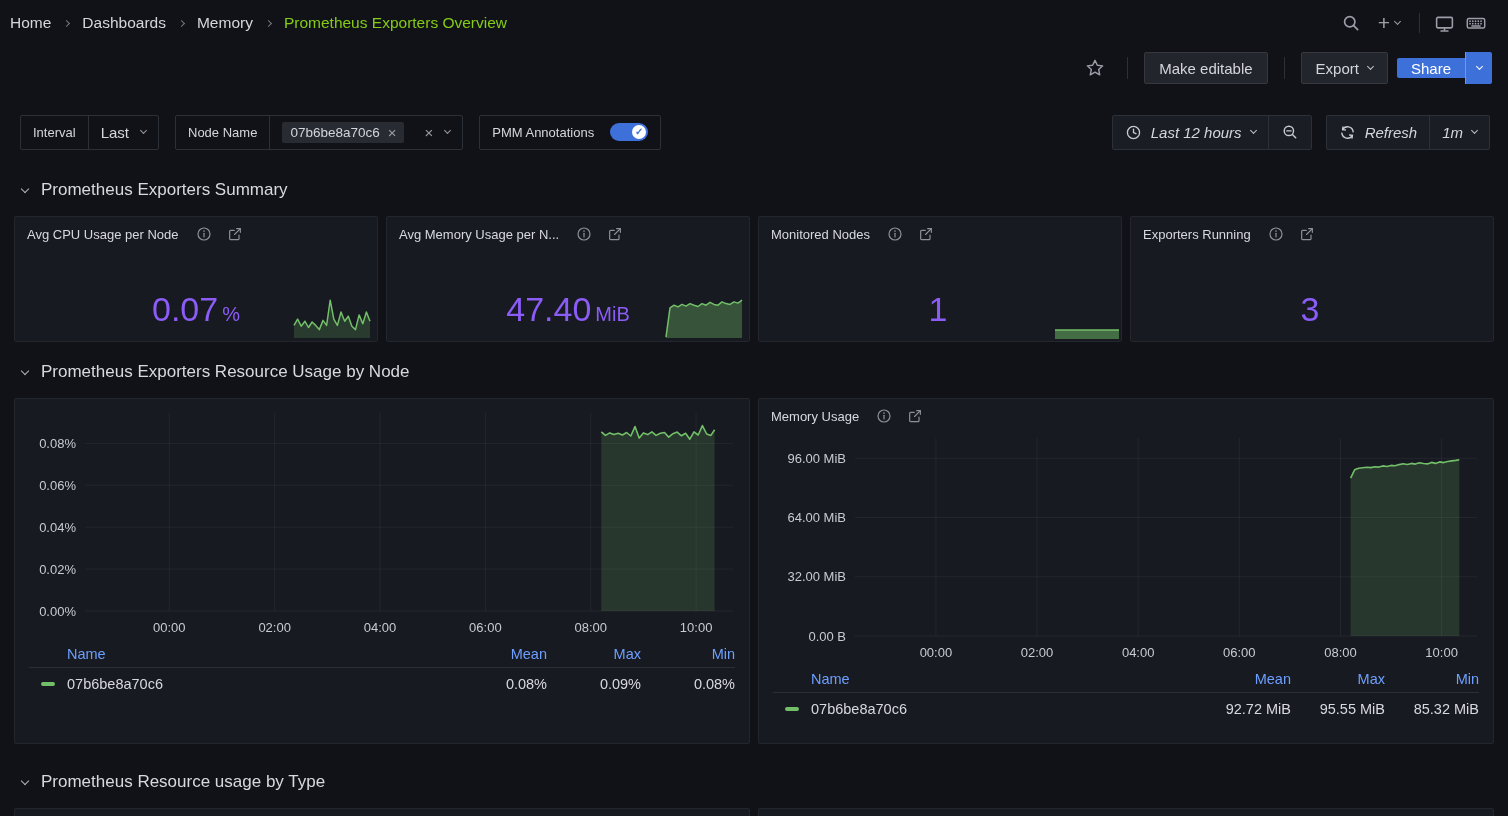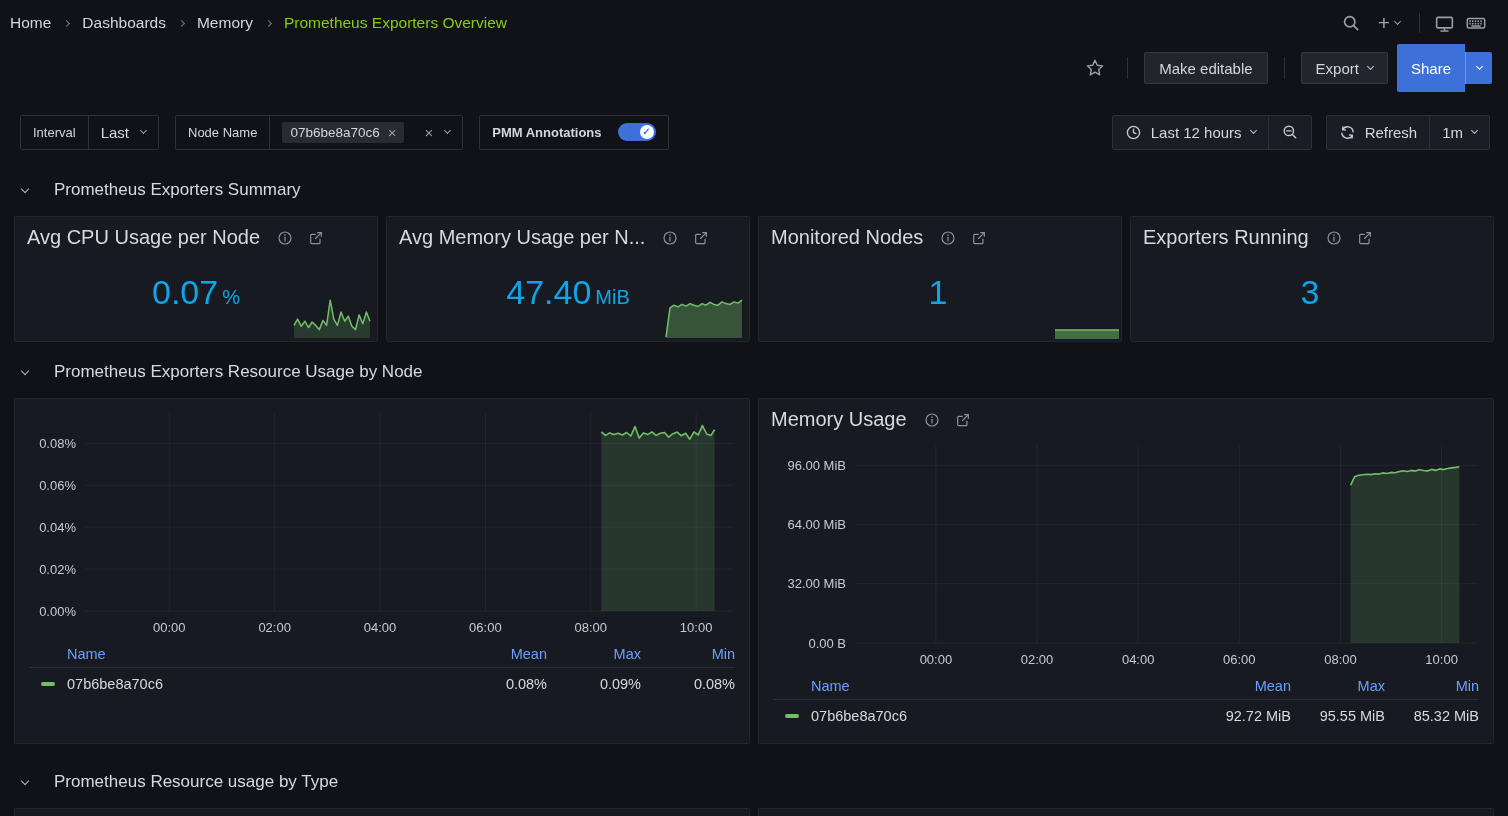--- a/index.html
+++ b/index.html
@@ -27,61 +27,61 @@
   .icon-btn{display:flex;align-items:center;justify-content:center;height:32px;min-width:32px;border-radius:2px;color:#9d9da8;cursor:pointer;gap:5px;}
   .vdiv{width:1px;height:20px;background:#2c3038;margin:0 8px;}
   .plus-glyph{font-size:21px;line-height:1;color:#9d9da8;margin-top:-2px;}
 
   
   .dash-toolbar{height:44px;display:flex;align-items:center;justify-content:flex-end;padding:0 16px;gap:9px;}
   .tb-div{width:1px;height:22px;background:#2c3038;margin:0 7px;}
   .btn{display:flex;align-items:center;gap:9px;height:32px;padding:0 14px;border-radius:2px;font-size:15px;font-weight:500;color:#d5d6dc;background:#22252b;border:1px solid #35383f;cursor:pointer;white-space:nowrap;}
   .btn .chev{width:5px;height:5px;color:#c2c3cb;}
   .share-group{display:flex;align-items:center;}
-  .btn-primary{background:#3d71d9;border:none;color:#fff;border-radius:2px 0 0 2px;height:48px;}
+  .btn-primary{background:#3d71d9;border:none;color:#fff;border-radius:2px 0 0 2px;height:20px;}
   .share-caret{display:flex;align-items:center;justify-content:center;width:27px;height:32px;background:#3d71d9;border-left:1px solid rgba(255,255,255,0.28);border-radius:0 2px 2px 0;color:#fff;cursor:pointer;}
   .share-caret .chev{width:5px;height:5px;}
 
   
   .filterbar{display:flex;align-items:center;justify-content:space-between;margin:24px 18px 0 20px;height:36px;}
   .filters-left{display:flex;gap:16px;}
   .var-ctrl{display:flex;align-items:stretch;height:35px;border:1px solid #2c3038;border-radius:2px;font-size:15px;background:#111217;}
   .var-label{display:flex;align-items:center;padding:0 12px;color:#d5d6dc;font-size:13px;font-weight:500;border-right:1px solid #2c3038;}
-  .var-label.no-div{border-right:none;font-weight:bold;}
+  .var-label.no-div{border-right:none;}
   .var-value{display:flex;align-items:center;gap:12px;padding:0 12px;cursor:pointer;color:#d5d6dc;}
   .var-value .chev{color:#9d9da8;width:5px;height:5px;}
   .tag-pill{display:flex;align-items:center;gap:8px;background:#282b31;border-radius:2px;padding:3px 8px;font-size:13.5px;color:#d5d6dc;}
   .x-glyph{color:#9d9da8;font-size:15px;line-height:1;cursor:pointer;}
   .toggle-wrap{display:flex;align-items:center;padding:0 12px 0 4px;}
   .toggle{width:38px;height:18px;border-radius:10px;background:#3d71d9;position:relative;cursor:pointer;}
   .knob{position:absolute;right:2px;top:2px;width:14px;height:14px;border-radius:50%;background:#fff;display:flex;align-items:center;justify-content:center;}
   .knob-check{color:#3d71d9;font-size:10px;font-weight:bold;line-height:1;}
 
-  .filters-right{display:flex;gap:14px;}
+  .filters-right{display:flex;gap:14px;font-style:italic;}
   .seg-group{display:flex;align-items:stretch;height:35px;background:#1a1d23;border:1px solid #2c3038;border-radius:2px;overflow:hidden;}
   .seg{display:flex;align-items:center;gap:9px;padding:0 12px;font-size:15px;font-weight:500;color:#d5d6dc;cursor:pointer;}
   .seg .chev{width:5px;height:5px;color:#c2c3cb;}
   .seg-div{width:1px;background:#2c3038;}
   .seg-icon-only{justify-content:center;min-width:40px;}
 
   
-  .section-header{display:flex;align-items:center;gap:26px;margin:28px 18px 0 22px;height:24px;color:#d8d9df;font-size:17px;font-weight:500;cursor:pointer;}
+  .section-header{display:flex;align-items:center;gap:13px;margin:28px 18px 0 22px;height:24px;color:#d8d9df;font-size:17px;font-weight:500;cursor:pointer;}
   .section-header .chev{color:#b3b4bd;width:6px;height:6px;}
   .sec2{margin-top:18px;}
   .sec3{margin-top:26px;}
 
   
   .panel{background:#171a20;border:1px solid #24262d;border-radius:2px;position:relative;}
   .stats-row{display:flex;gap:8px;margin:14px 14px 0;}
   .stat-panel{flex:1;height:126px;overflow:hidden;}
   .panel-header{display:flex;align-items:center;gap:17px;padding:9px 12px 0;}
-  .panel-title{font-size:20px;font-weight:500;color:#d8d9df;white-space:nowrap;overflow:hidden;cursor:pointer;}
+  .panel-title{font-size:13px;font-weight:500;color:#d8d9df;white-space:nowrap;overflow:hidden;cursor:pointer;}
   .panel-icons{display:flex;gap:15px;color:#8e9097;align-items:center;}
   .panel-icons svg{cursor:pointer;}
-  .stat-value{position:absolute;left:0;right:0;top:56px;text-align:center;font-size:34px;font-weight:500;color:#0ea5e9;}
+  .stat-value{position:absolute;left:0;right:0;top:73px;text-align:center;font-size:34px;font-weight:500;color:#8b5cf6;}
   .stat-unit{font-size:20px;margin-left:4px;}
   .spark{position:absolute;}
   .spark-lg{width:78px;height:46px;right:6px;bottom:2px;}
   .spark-sm{width:66px;height:22px;right:1px;bottom:1px;}
 
   
   .charts-row{display:flex;gap:8px;margin:14px 14px 0;}
   .chart-panel{flex:1;height:346px;display:flex;flex-direction:column;}
   .chart-box{margin:4px 8px 0;height:238px;}
   .legend{margin:0 14px;}

